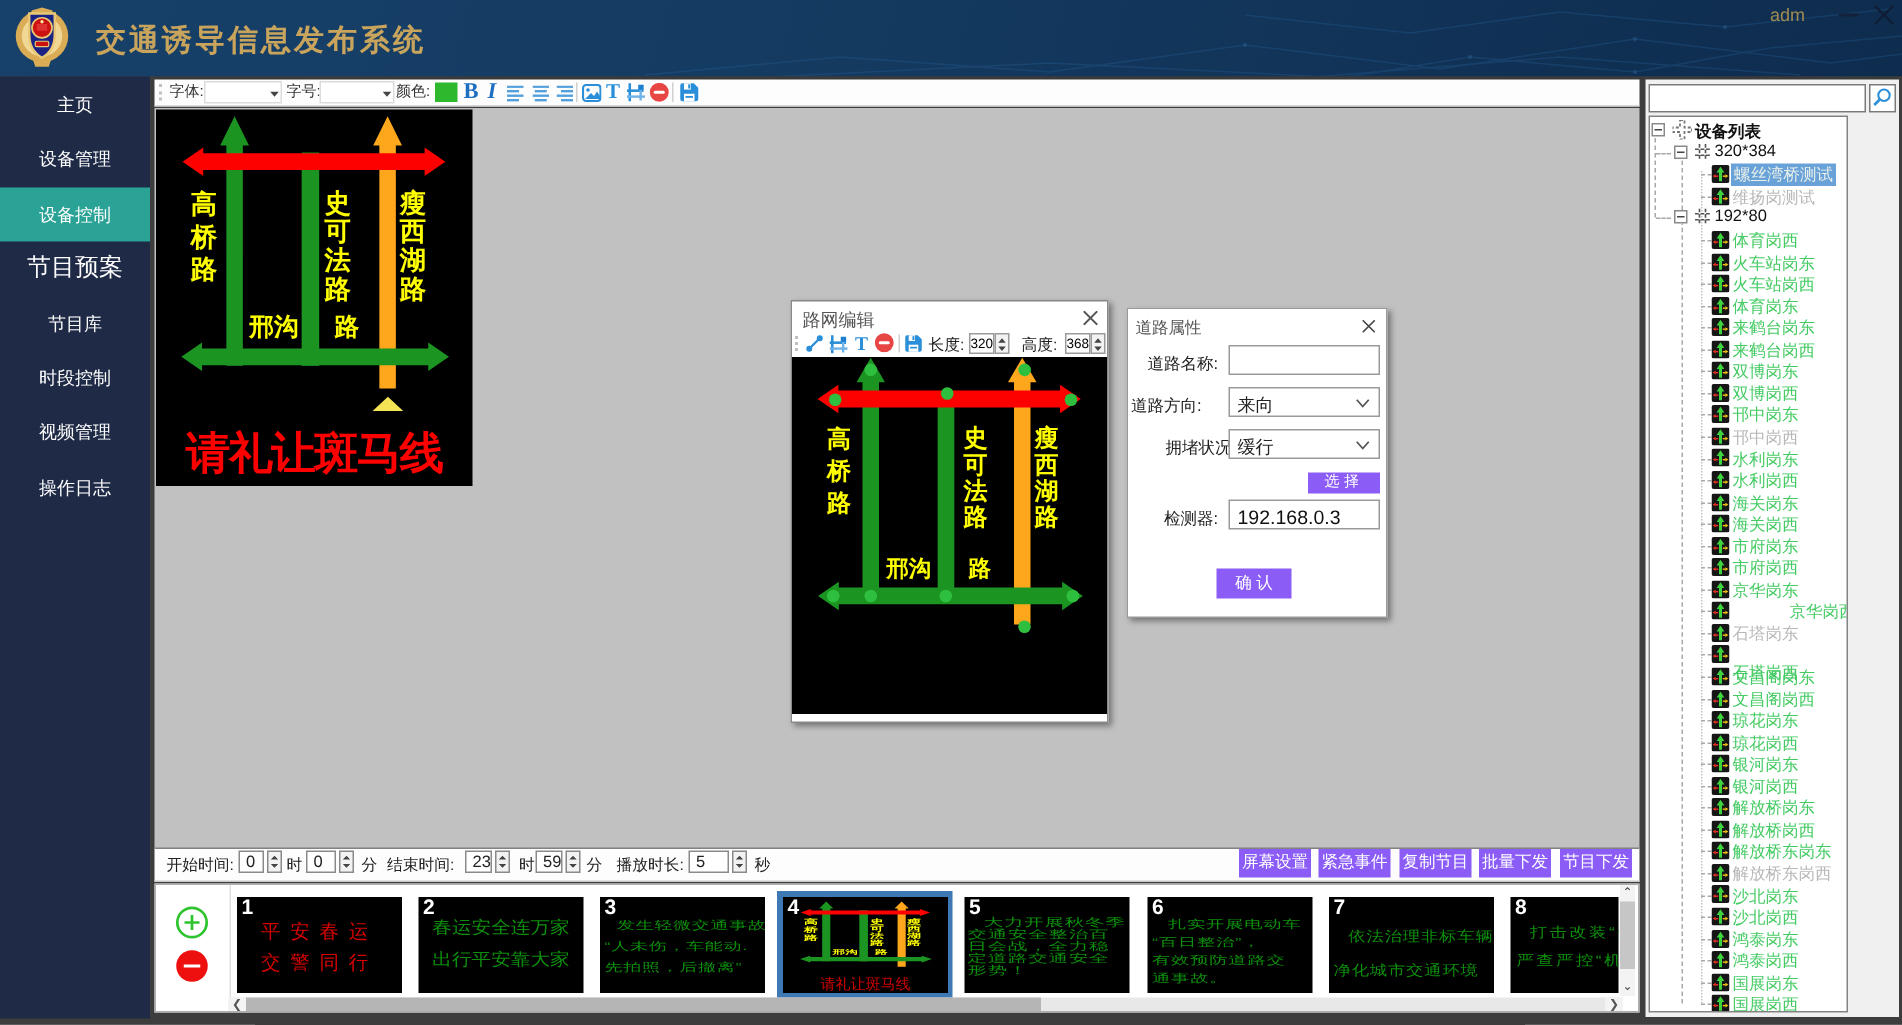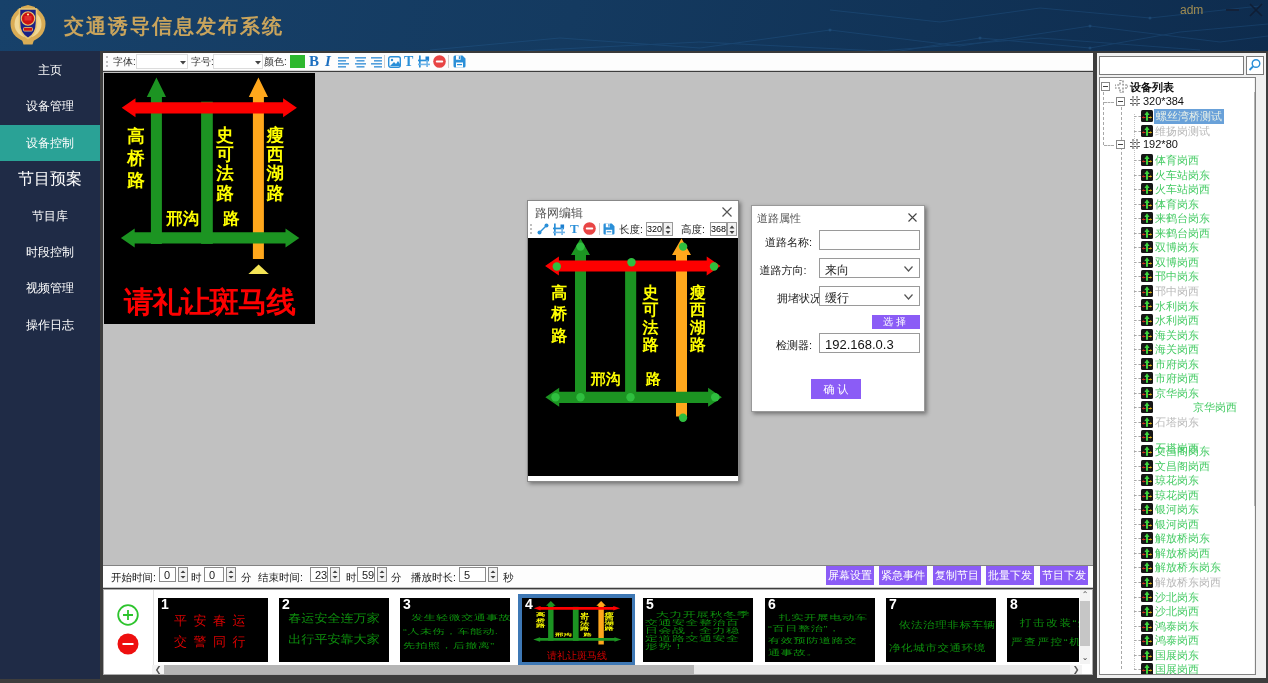--- a/index.html
+++ b/index.html
@@ -236,21 +236,21 @@
 </svg>
     </div>
 
 <div class="abs" style="left:751px;top:205px;width:174px;height:207px;background:#fff;border:1px solid #999;box-shadow:2px 2px 4px rgba(0,0,0,.4);font-size:11px;color:#222;">
  <div class="abs" style="left:5px;top:5px;font-size:11px;color:#555;">道路属性</div>
  <svg width="9" height="9" style="position:absolute;right:7px;top:7px;">
         <path d="M0.5 0.5 L8.5 8.5 M8.5 0.5 L0.5 8.5" stroke="#444" stroke-width="1.1"></path>
       </svg>
  <div class="abs" style="left:2px;top:29px;width:58px;text-align:right;white-space:nowrap;">道路名称:</div>
  <div class="abs" style="left:67px;top:24px;width:101px;height:20px;border:1px solid #9a9a9a;background:#fff;"></div>
- <div class="abs" style="left:2px;top:57px;width:58px;text-align:center;white-space:nowrap;">道路方向:</div>
+ <div class="abs" style="left:2px;top:57px;width:58px;text-align:left;white-space:nowrap;">道路方向:</div>
  <div class="abs" style="left:67px;top:52px;width:101px;height:20px;border:1px solid #9a9a9a;background:#fff;">
    <div style="position:absolute;left:5px;top:3px;font-size:12px;">来向</div>
    <svg width="9" height="6" style="position:absolute;right:6px;top:7px;">
           <path d="M0.5 0.5 L4.5 5 L8.5 0.5" stroke="#555" stroke-width="1.2" fill="none"></path>
         </svg>
  </div>
  <div class="abs" style="left:14px;top:85px;width:58px;text-align:right;white-space:nowrap;">拥堵状况:</div>
  <div class="abs" style="left:67px;top:80px;width:101px;height:20px;border:1px solid #9a9a9a;background:#fff;">
    <div style="position:absolute;left:5px;top:3px;font-size:12px;">缓行</div>
    <svg width="9" height="6" style="position:absolute;right:6px;top:7px;">
@@ -387,21 +387,21 @@
       </div>
 </div>
 <div class="abs" style="left:1097px;top:53px;width:169px;height:625px;background:#f0f0f0;">
 <div class="abs" style="left:2px;top:3px;width:145px;height:19px;background:#fff;border:1px solid #7a7a7a;"></div>
 <div class="abs" style="left:149px;top:3px;width:18px;height:19px;background:#fff;border:1px solid #7a7a7a;">
         <svg width="14" height="14" style="position:absolute;left:1px;top:1px;">
           <circle cx="8" cy="5.5" r="3.8" fill="none" stroke="#2a8fd8" stroke-width="1.4"></circle>
           <path d="M5 8.5 L1.5 12" stroke="#2a8fd8" stroke-width="1.8"></path>
         </svg>
       </div>
-<div class="abs" style="left:2px;top:24px;width:157px;height:598px;background:#fff;border:1px solid #828282;overflow:hidden;font-size:11px;">
+<div class="abs" style="left:2px;top:24px;width:133px;height:598px;background:#fff;border:1px solid #828282;overflow:hidden;font-size:11px;">
 <div class="dash-v abs" style="left:3px;top:14px;height:53px;"></div>
 <div class="dash-v abs" style="left:21px;top:24px;height:567px;"></div>
 <div class="abs" style="left:34px;top:36px;height:555px;width:0;border-left:1px dotted #c4c4c4;"></div>
 <div class="exp" style="left:1px;top:4.2px;"></div>
 <svg width="13" height="13" style="position:absolute;left:15px;top:2.2px;">
           <path d="M5 0 L8 0 L8 5 L13 5 L13 8 L8 8 L8 13 L5 13 L5 8 L0 8 L0 5 L5 5 Z" fill="none" stroke="#777" stroke-width="1.2" stroke-dasharray="2 1.4"></path>
         </svg>
 <div class="trow" style="left:30px;top:2.2px;font-weight:bold;color:#111;">设备列表</div>
 <div class="dash-h abs" style="left:4px;top:23.8px;width:10px;"></div>
 <div class="exp" style="left:16px;top:18.8px;"></div>

